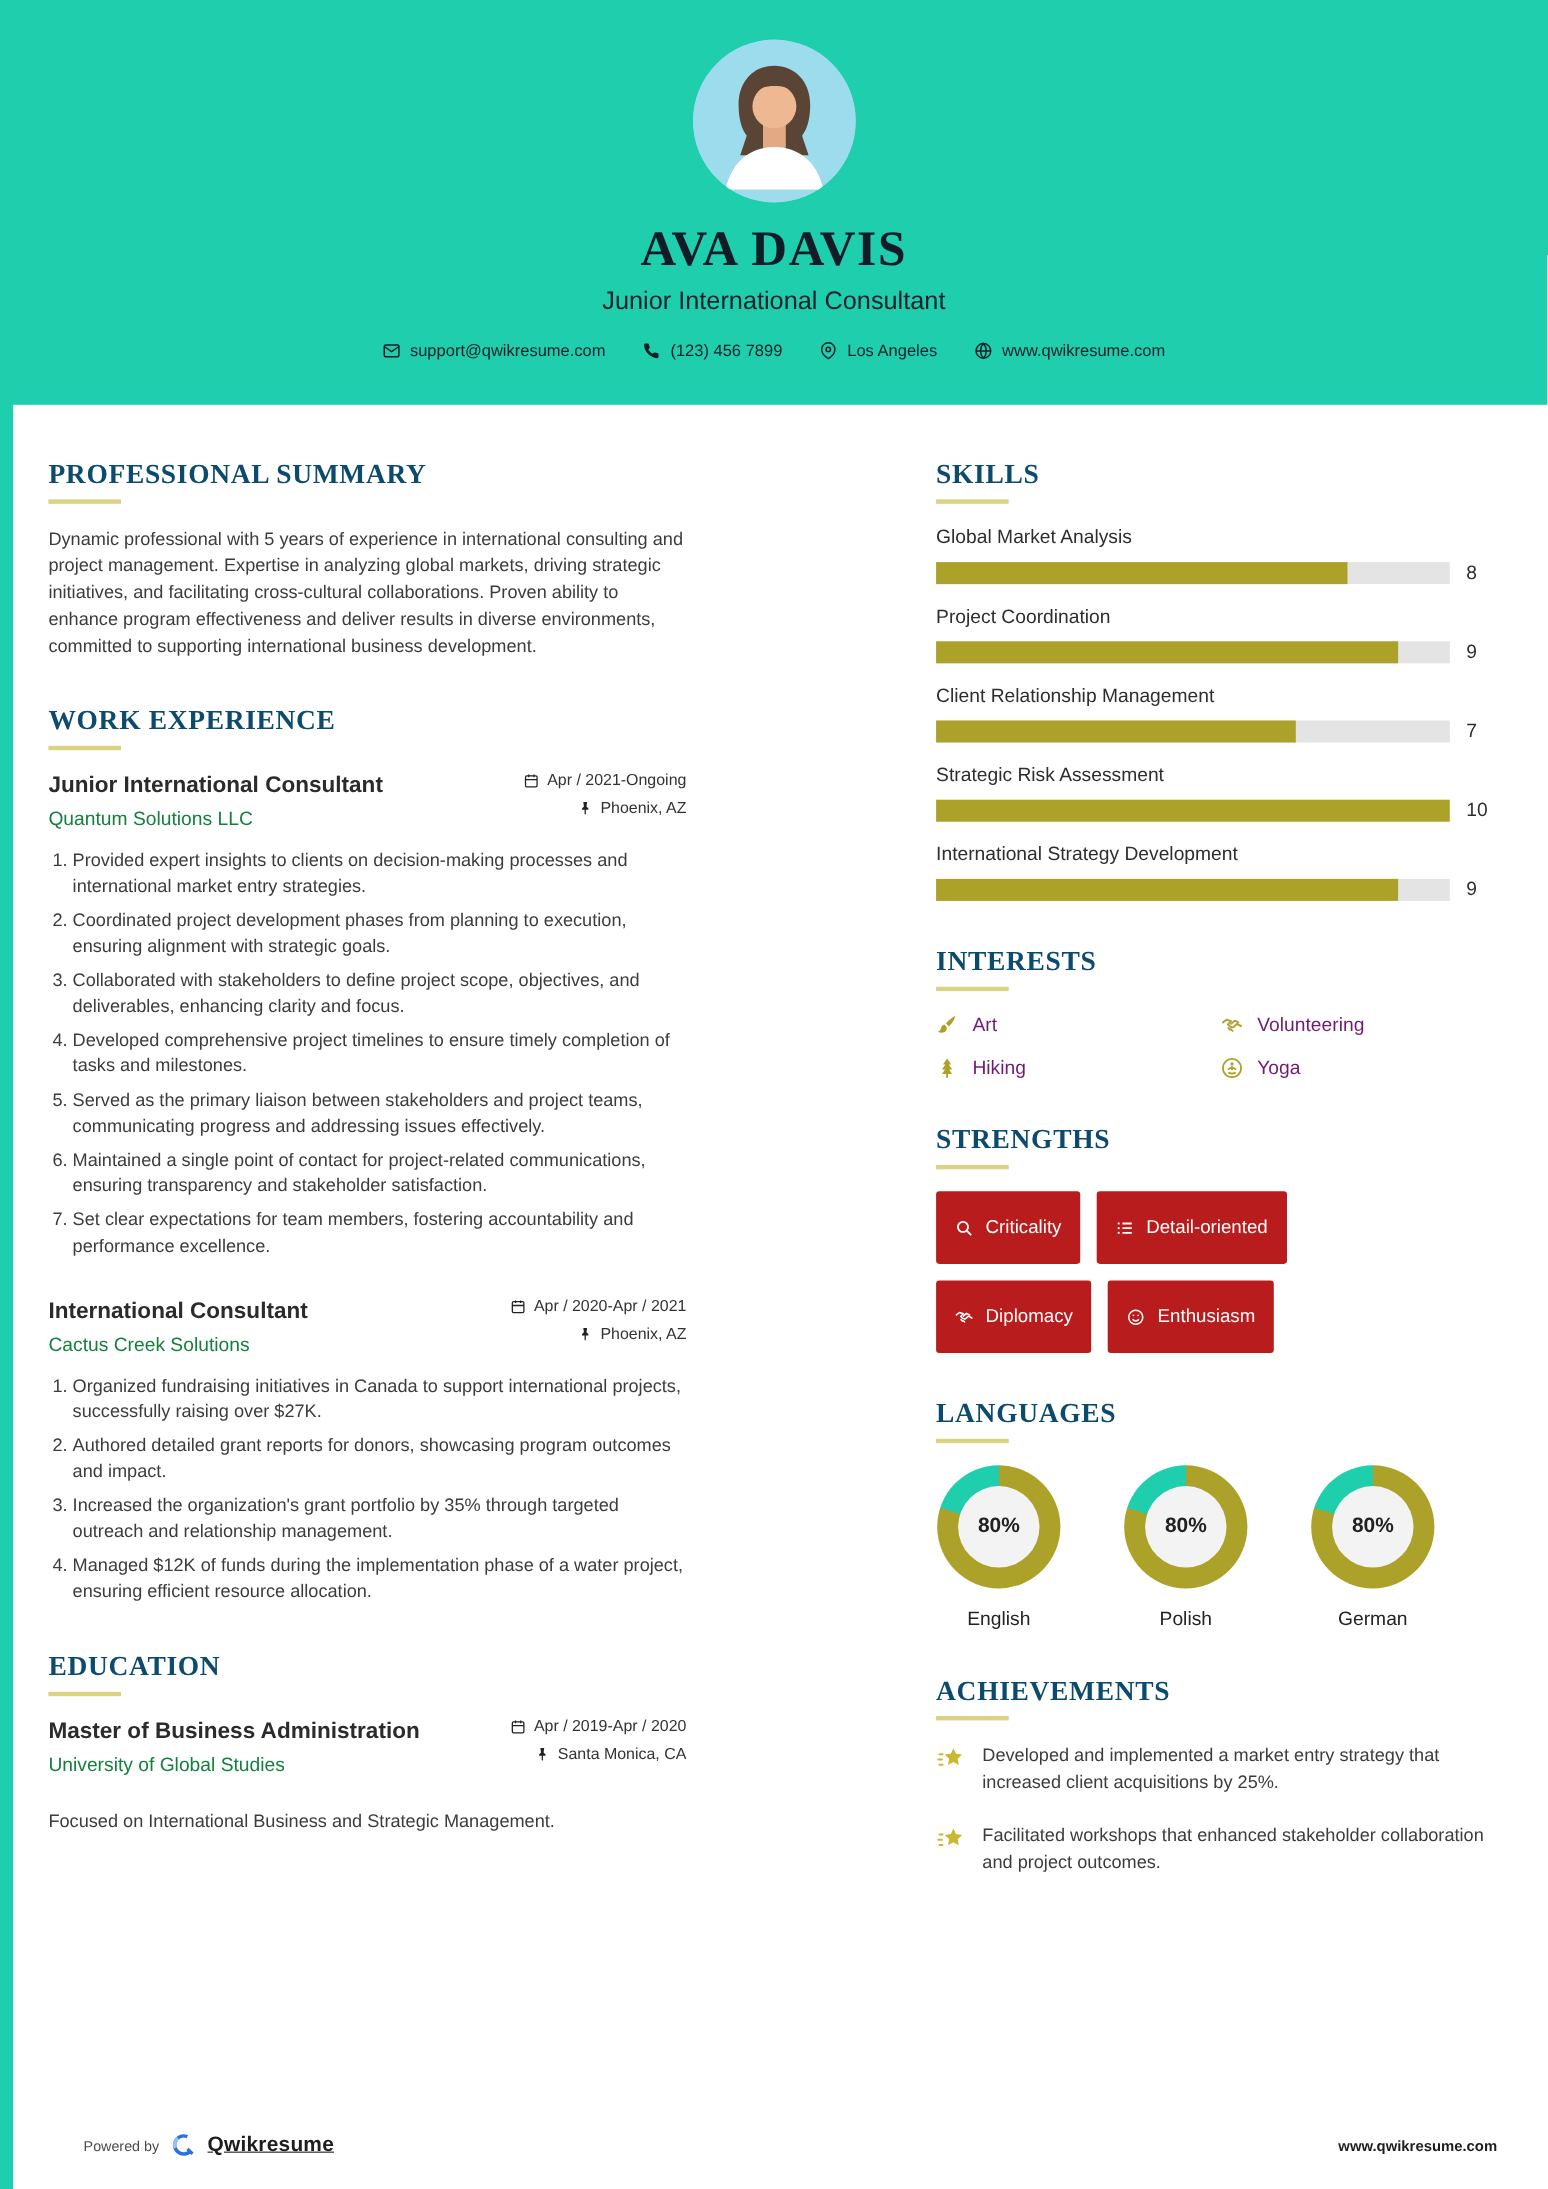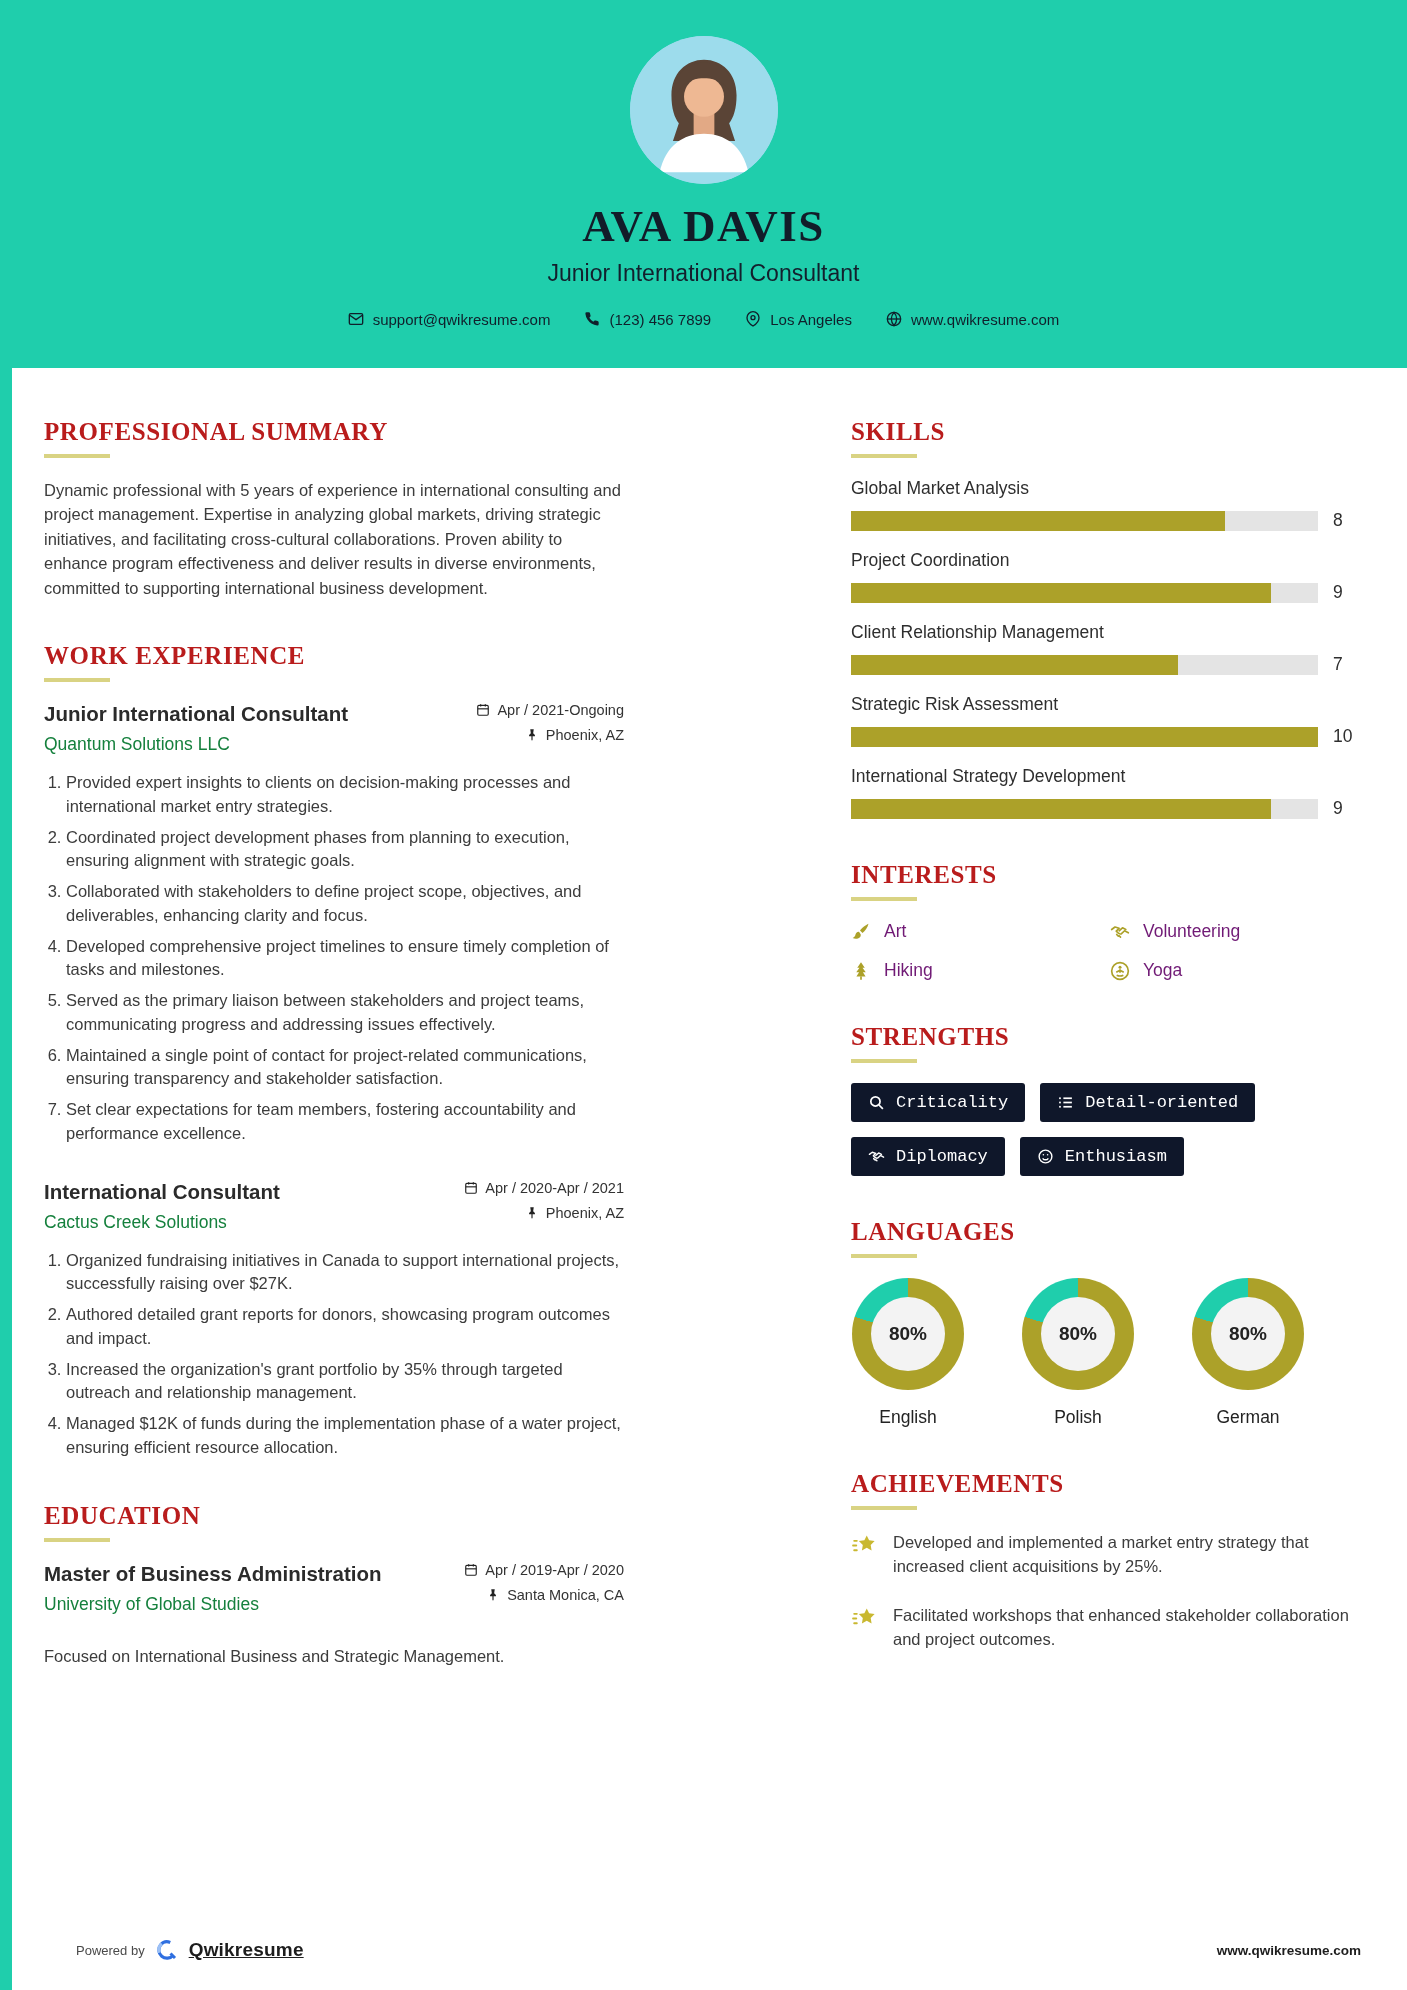--- a/index.html
+++ b/index.html
@@ -50,21 +50,21 @@
     display: flex; justify-content: space-between;
     padding: 50px 48px 0 44px; flex: 1 0 auto;
   }
   .col-left  { width: 580px; }
   .col-right { width: 508px; }
 
   .section { margin-bottom: 42px; }
   .section-heading {
     font-family: "Liberation Serif", "DejaVu Serif", serif;
     font-size: 25px; font-weight: 700; letter-spacing: 0.6px;
-    color: #b91c1c;
+    color: #0c4a6e;
   }
   .heading-rule {
     width: 66px; height: 4px; background: #d9d383; margin: 8px 0 20px 0;
   }
   .summary-text {
     font-size: 16.5px; line-height: 1.48; color: #3c3c3c;
   }
 
   
   .job { margin-bottom: 34px; }
@@ -92,22 +92,22 @@
   .interests-grid {
     display: grid; grid-template-columns: 1fr 1fr; row-gap: 18px; column-gap: 10px;
   }
   .interest-item { display: flex; align-items: center; gap: 13px; font-size: 17.5px; color: #701a75; }
   .interest-item .icn { width: 20px; height: 20px; color: #ACA129; }
 
   
   .badges-row { display: flex; gap: 15px; margin-bottom: 15px; }
   .badge {
     display: inline-flex; align-items: center; gap: 11px;
-    background: #0f172a; color: #ffffff; font-size: 17px;
-    padding: 10px 17px; border-radius: 3px; font-family: Liberation Mono, monospace;
+    background: #b91c1c; color: #ffffff; font-size: 17px;
+    padding: 23px 17px; border-radius: 3px;
   }
   .badge .icn { width: 17px; height: 17px; color: #ffffff; }
 
   
   .langs-row { display: flex; gap: 56px; }
   .lang-block { width: 114px; text-align: center; }
   .donut {
     position: relative; width: 112px; height: 112px; border-radius: 50%;
     background: #e4e4e4; margin: 0 auto;
   }

